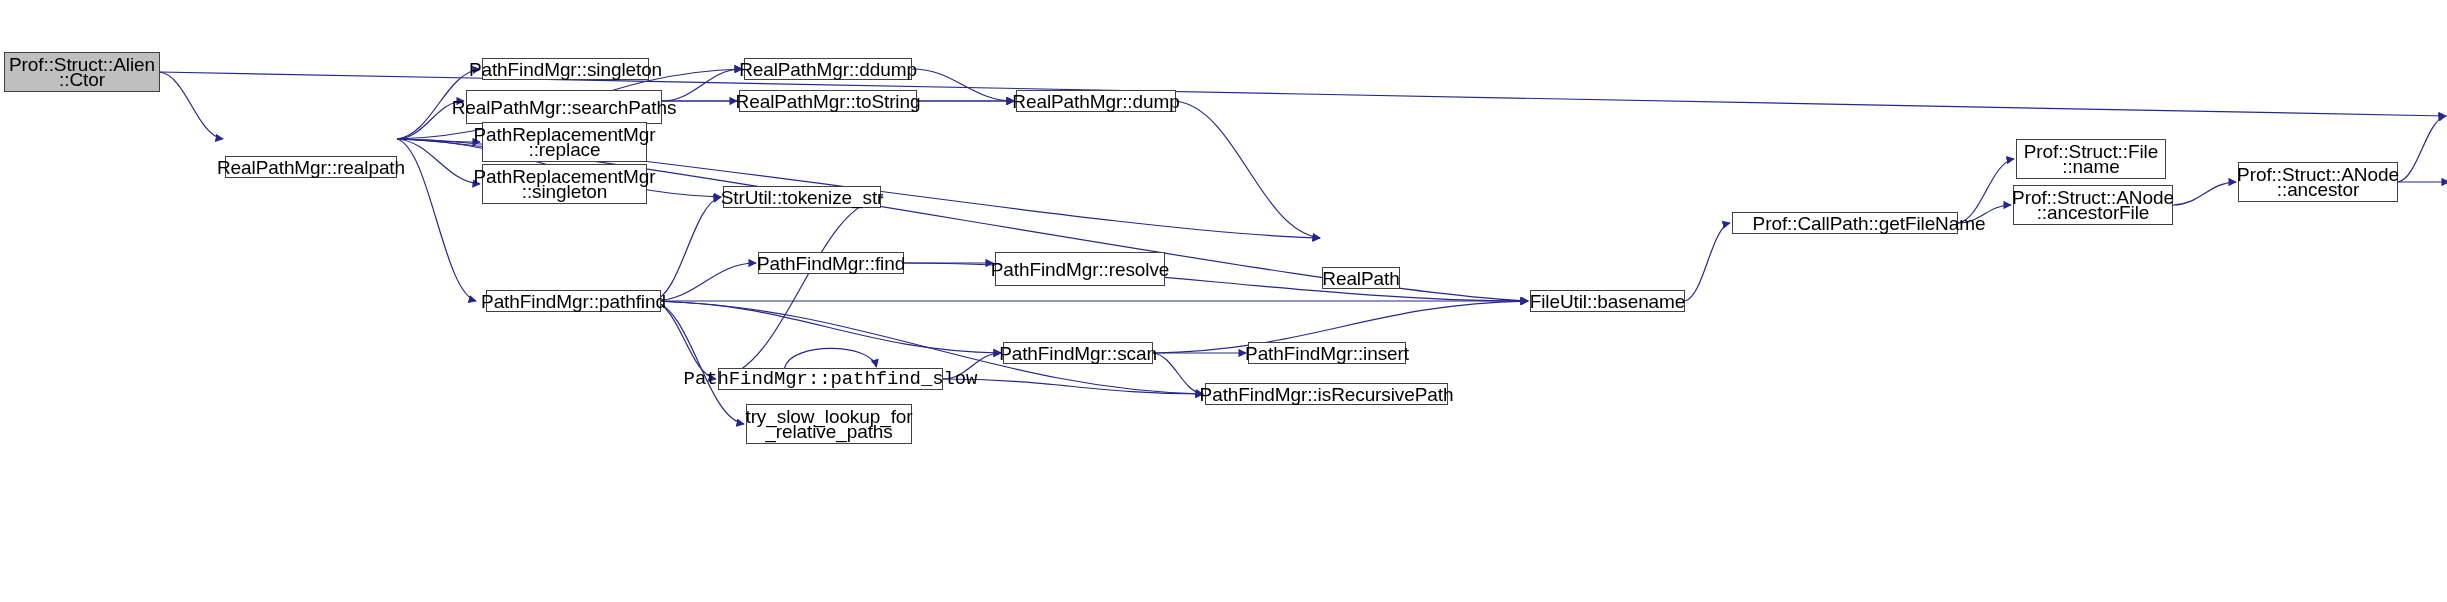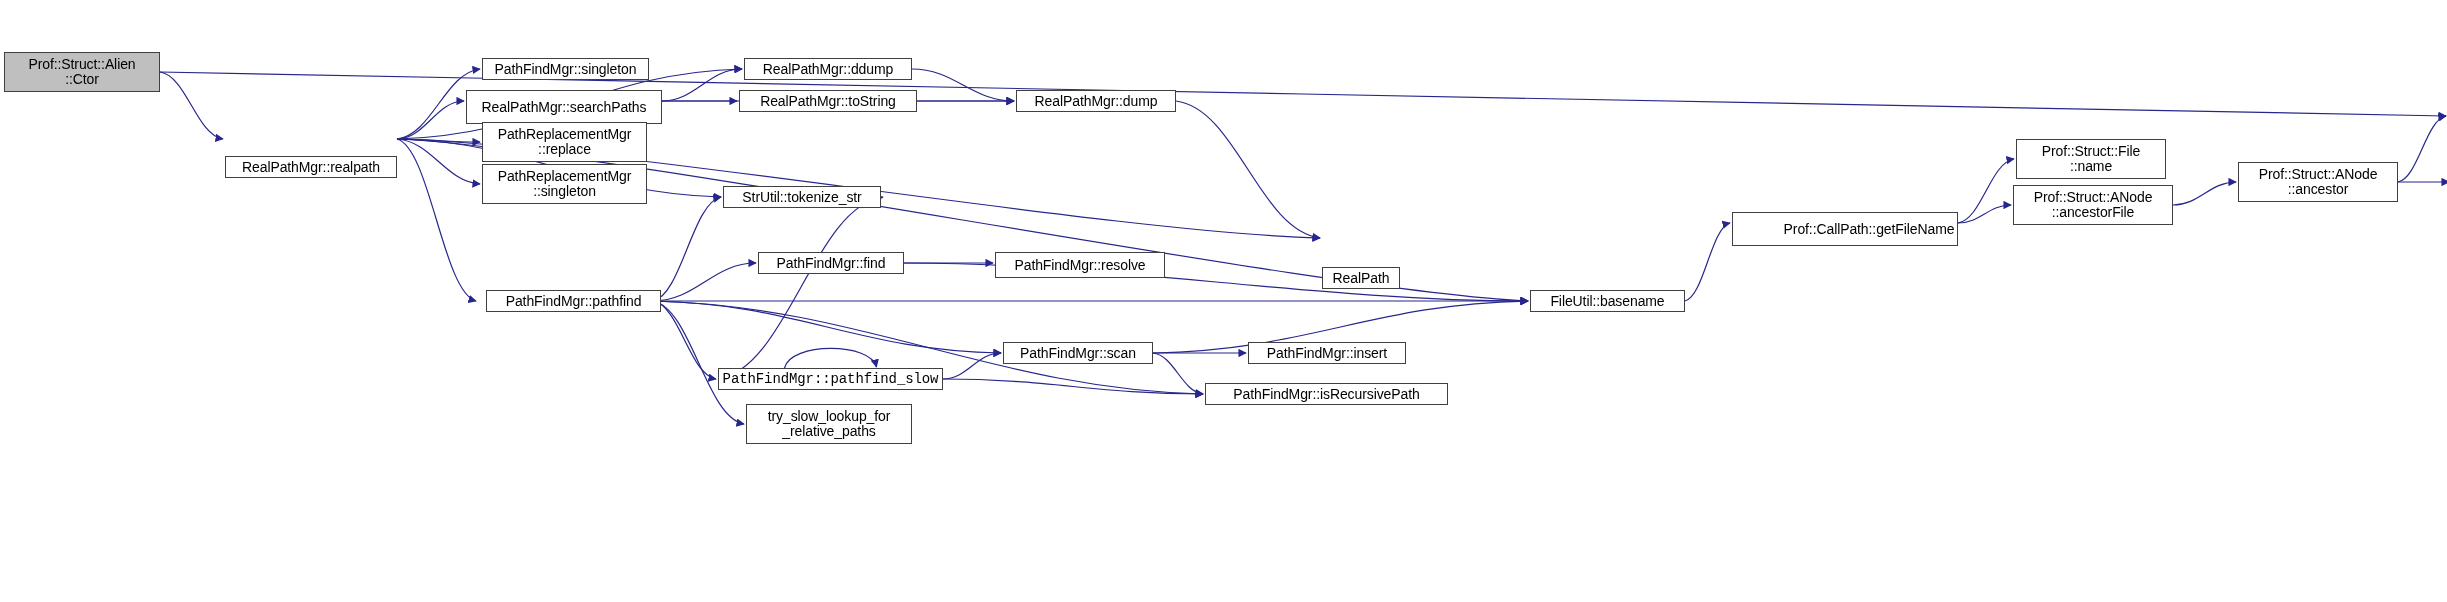--- a/index.html
+++ b/index.html
@@ -22,21 +22,21 @@
     width: 2447px;
     height: 602px;
     pointer-events: none;
   }
   .node {
     position: absolute;
     box-sizing: border-box;
     border: 1px solid #404040;
     background: #ffffff;
     color: #000000;
-    font-size: 14px;
+    font-size: 19px;
     line-height: 15px;
     display: flex;
     align-items: center;
     justify-content: center;
     text-align: center;
     white-space: pre-line;
     letter-spacing: -0.1px;
     z-index: 5;
   }
   .node.root {
@@ -106,30 +106,30 @@
       <div class="node" style="left: 482px; top: 122px; width: 165px; height: 40px;">PathReplacementMgr
 ::replace</div>
       <div class="node" style="left: 482px; top: 164px; width: 165px; height: 40px;">PathReplacementMgr
 ::singleton</div>
       <div class="node" style="left: 744px; top: 58px; width: 168px; height: 22px;">RealPathMgr::ddump</div>
       <div class="node" style="left: 739px; top: 90px; width: 178px; height: 22px;">RealPathMgr::toString</div>
       <div class="node" style="left: 1016px; top: 90px; width: 160px; height: 22px;">RealPathMgr::dump</div>
       <div class="node" style="left: 723px; top: 186px; width: 158px; height: 22px;">StrUtil::tokenize_str</div>
       <div class="node" style="left: 478px; top: 290px; width: 175px; height: 22px; margin-left: 8px;">PathFindMgr::pathfind</div>
       <div class="node" style="left: 758px; top: 252px; width: 146px; height: 22px;">PathFindMgr::find</div>
-      <div class="node" style="left: 995px; top: 252px; width: 170px; height: 26px;">PathFindMgr::resolve</div>
+      <div class="node" style="left: 995px; top: 252px; width: 170px; height: 34px;">PathFindMgr::resolve</div>
       <div class="node" style="left: 718px; top: 368px; width: 225px; height: 22px; font-family: Liberation Mono, monospace;">PathFindMgr::pathfind_slow</div>
       <div class="node" style="left: 746px; top: 404px; width: 166px; height: 40px;">try_slow_lookup_for
 _relative_paths</div>
       <div class="node" style="left: 1003px; top: 342px; width: 150px; height: 22px;">PathFindMgr::scan</div>
       <div class="node" style="left: 1248px; top: 342px; width: 158px; height: 22px;">PathFindMgr::insert</div>
       <div class="node" style="left: 1205px; top: 383px; width: 243px; height: 22px;">PathFindMgr::isRecursivePath</div>
       <div class="node" style="left: 1322px; top: 227px; width: 78px; height: 22px; margin-top: 40px;">RealPath</div>
       <div class="node" style="left: 1530px; top: 290px; width: 155px; height: 22px;">FileUtil::basename</div>
-      <div class="node" style="left: 1732px; top: 212px; width: 226px; height: 34px; padding-left: 48px;">Prof::CallPath::getFileName</div>
+      <div class="node" style="left: 1732px; top: 212px; width: 226px; height: 22px; padding-left: 48px;">Prof::CallPath::getFileName</div>
       <div class="node" style="left: 2016px; top: 139px; width: 150px; height: 40px;">Prof::Struct::File
 ::name</div>
       <div class="node" style="left: 2013px; top: 185px; width: 160px; height: 40px;">Prof::Struct::ANode
 ::ancestorFile</div>
       <div class="node" style="left: 2238px; top: 162px; width: 160px; height: 40px;">Prof::Struct::ANode
 ::ancestor</div>
     </div>
 </div>
 
 </body></html>

